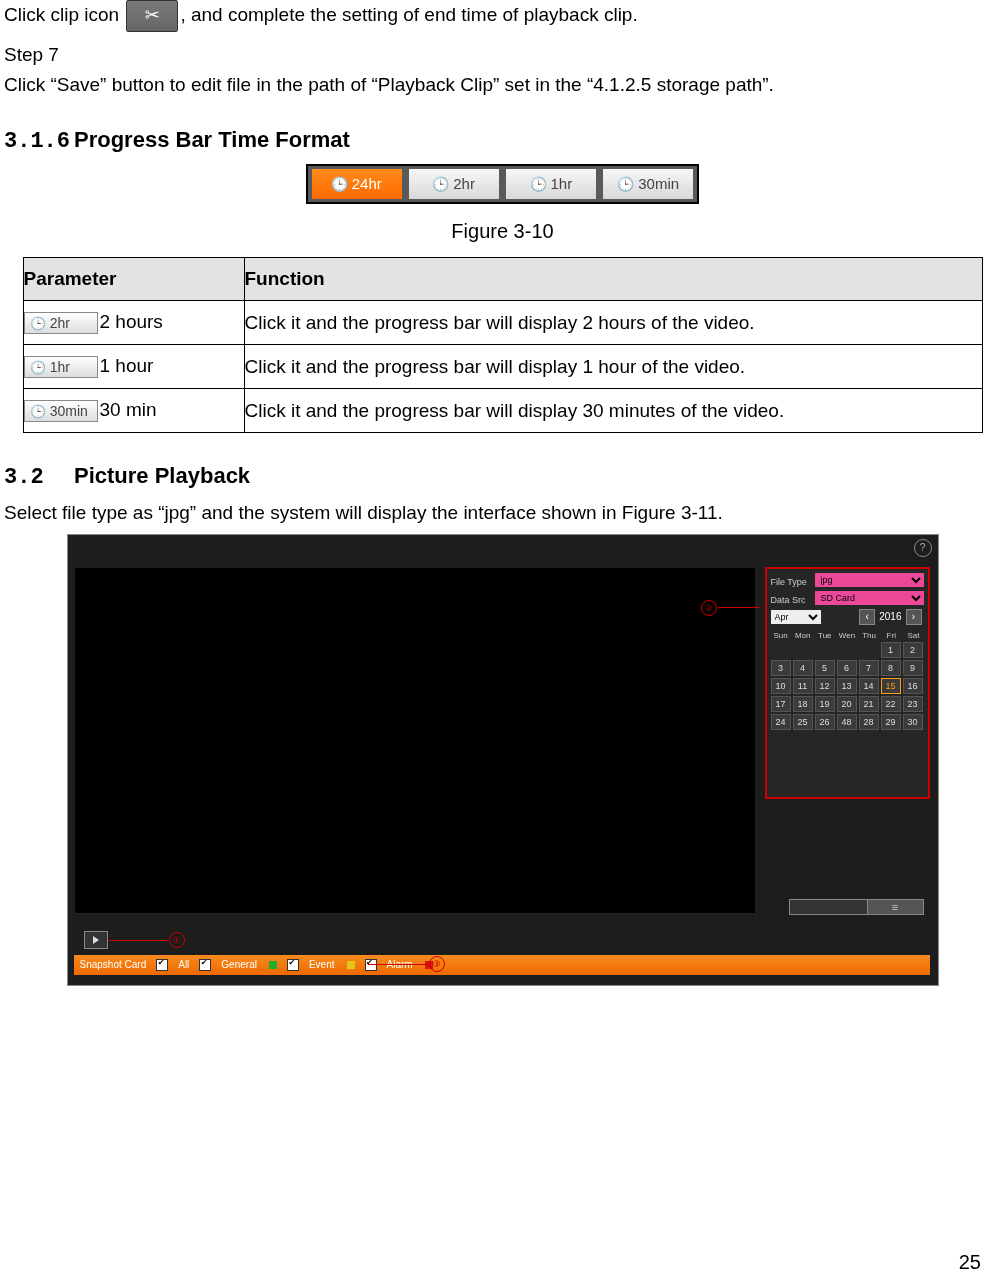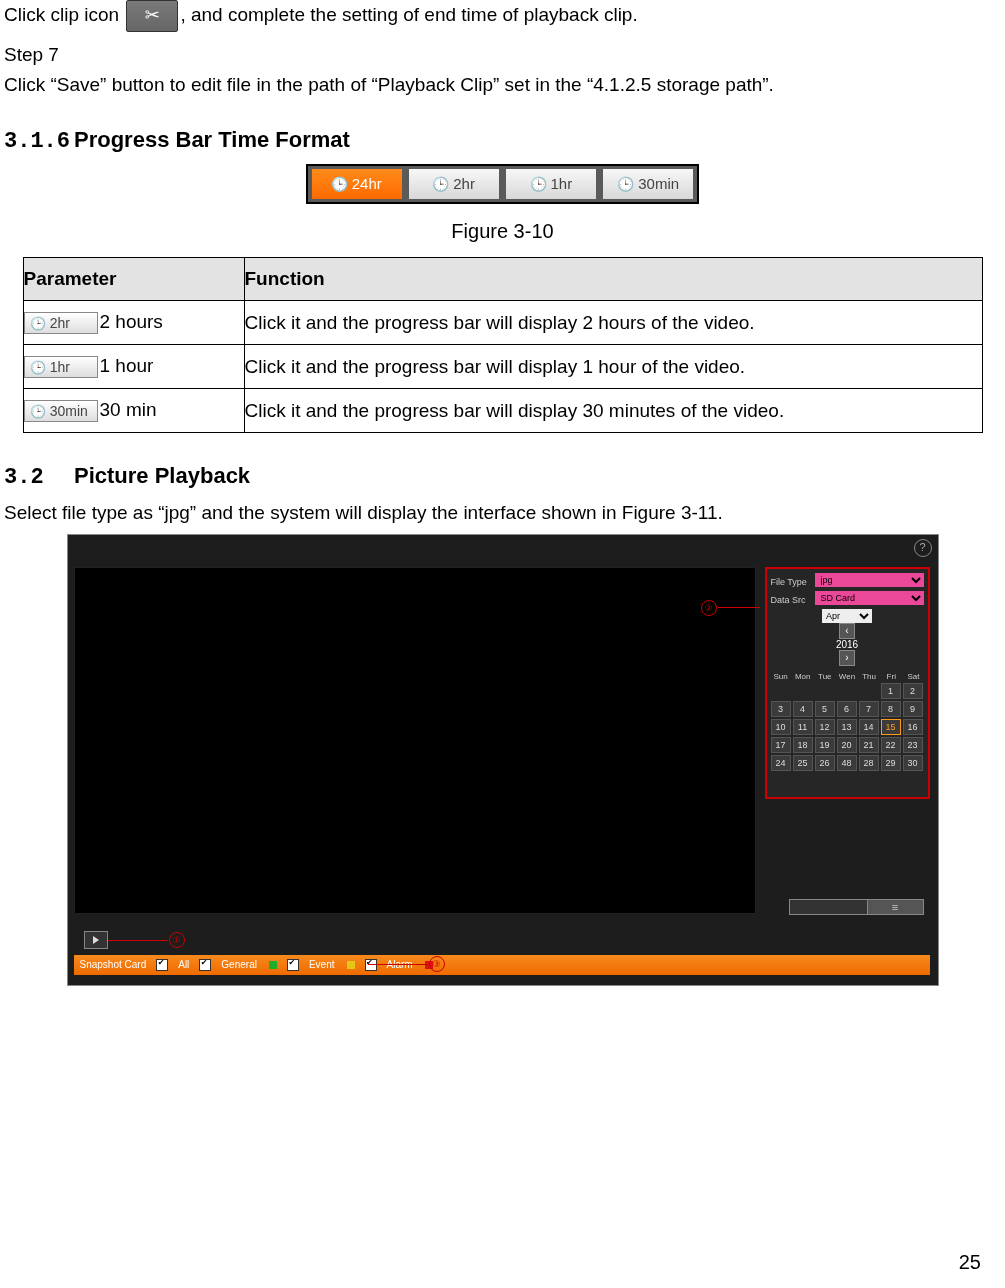--- a/index.html
+++ b/index.html
@@ -107,21 +107,21 @@
     position:absolute; right:8px; top:32px;
     width:165px; height:232px;
     border:2px solid #c00;
     padding:4px;
     box-sizing:border-box;
     background:#262626;
   }
   .sp-row { display:flex; align-items:flex-end; margin-bottom:4px; }
   .sp-row label { width:44px; font-size:9px; color:#ccc; }
   .sp-select { flex:1; height:14px; background:#ec4899; color:#000; font-size:9px; border:none; padding:0 2px; }
-  .month-row { display:flex; align-items:center; margin:4px 0;flex-direction:column; }
+  .month-row { display:flex; align-items:center; margin:4px 0; }
   .month-row .mon-sel { width:50px; height:14px; background:#eee; color:#000; border:none; font-size:9px; }
   .month-row .arrow-btn {
     width:14px;height:14px; background:#555; color:#fff; font-size:10px;
     display:flex;align-items:center;justify-content:center; margin:0 2px;
     border:1px solid #888;
   }
   .month-row .year { font-size:10px; color:#fff; padding:0 2px; }
   .dow { display:flex; font-size:8px; color:#ccc; justify-content:space-between; padding:2px 0;}
   .dow span { width:20px; text-align:center; }
   .cal { display:grid; grid-template-columns: repeat(7,20px); grid-auto-rows:16px; gap:2px; }

